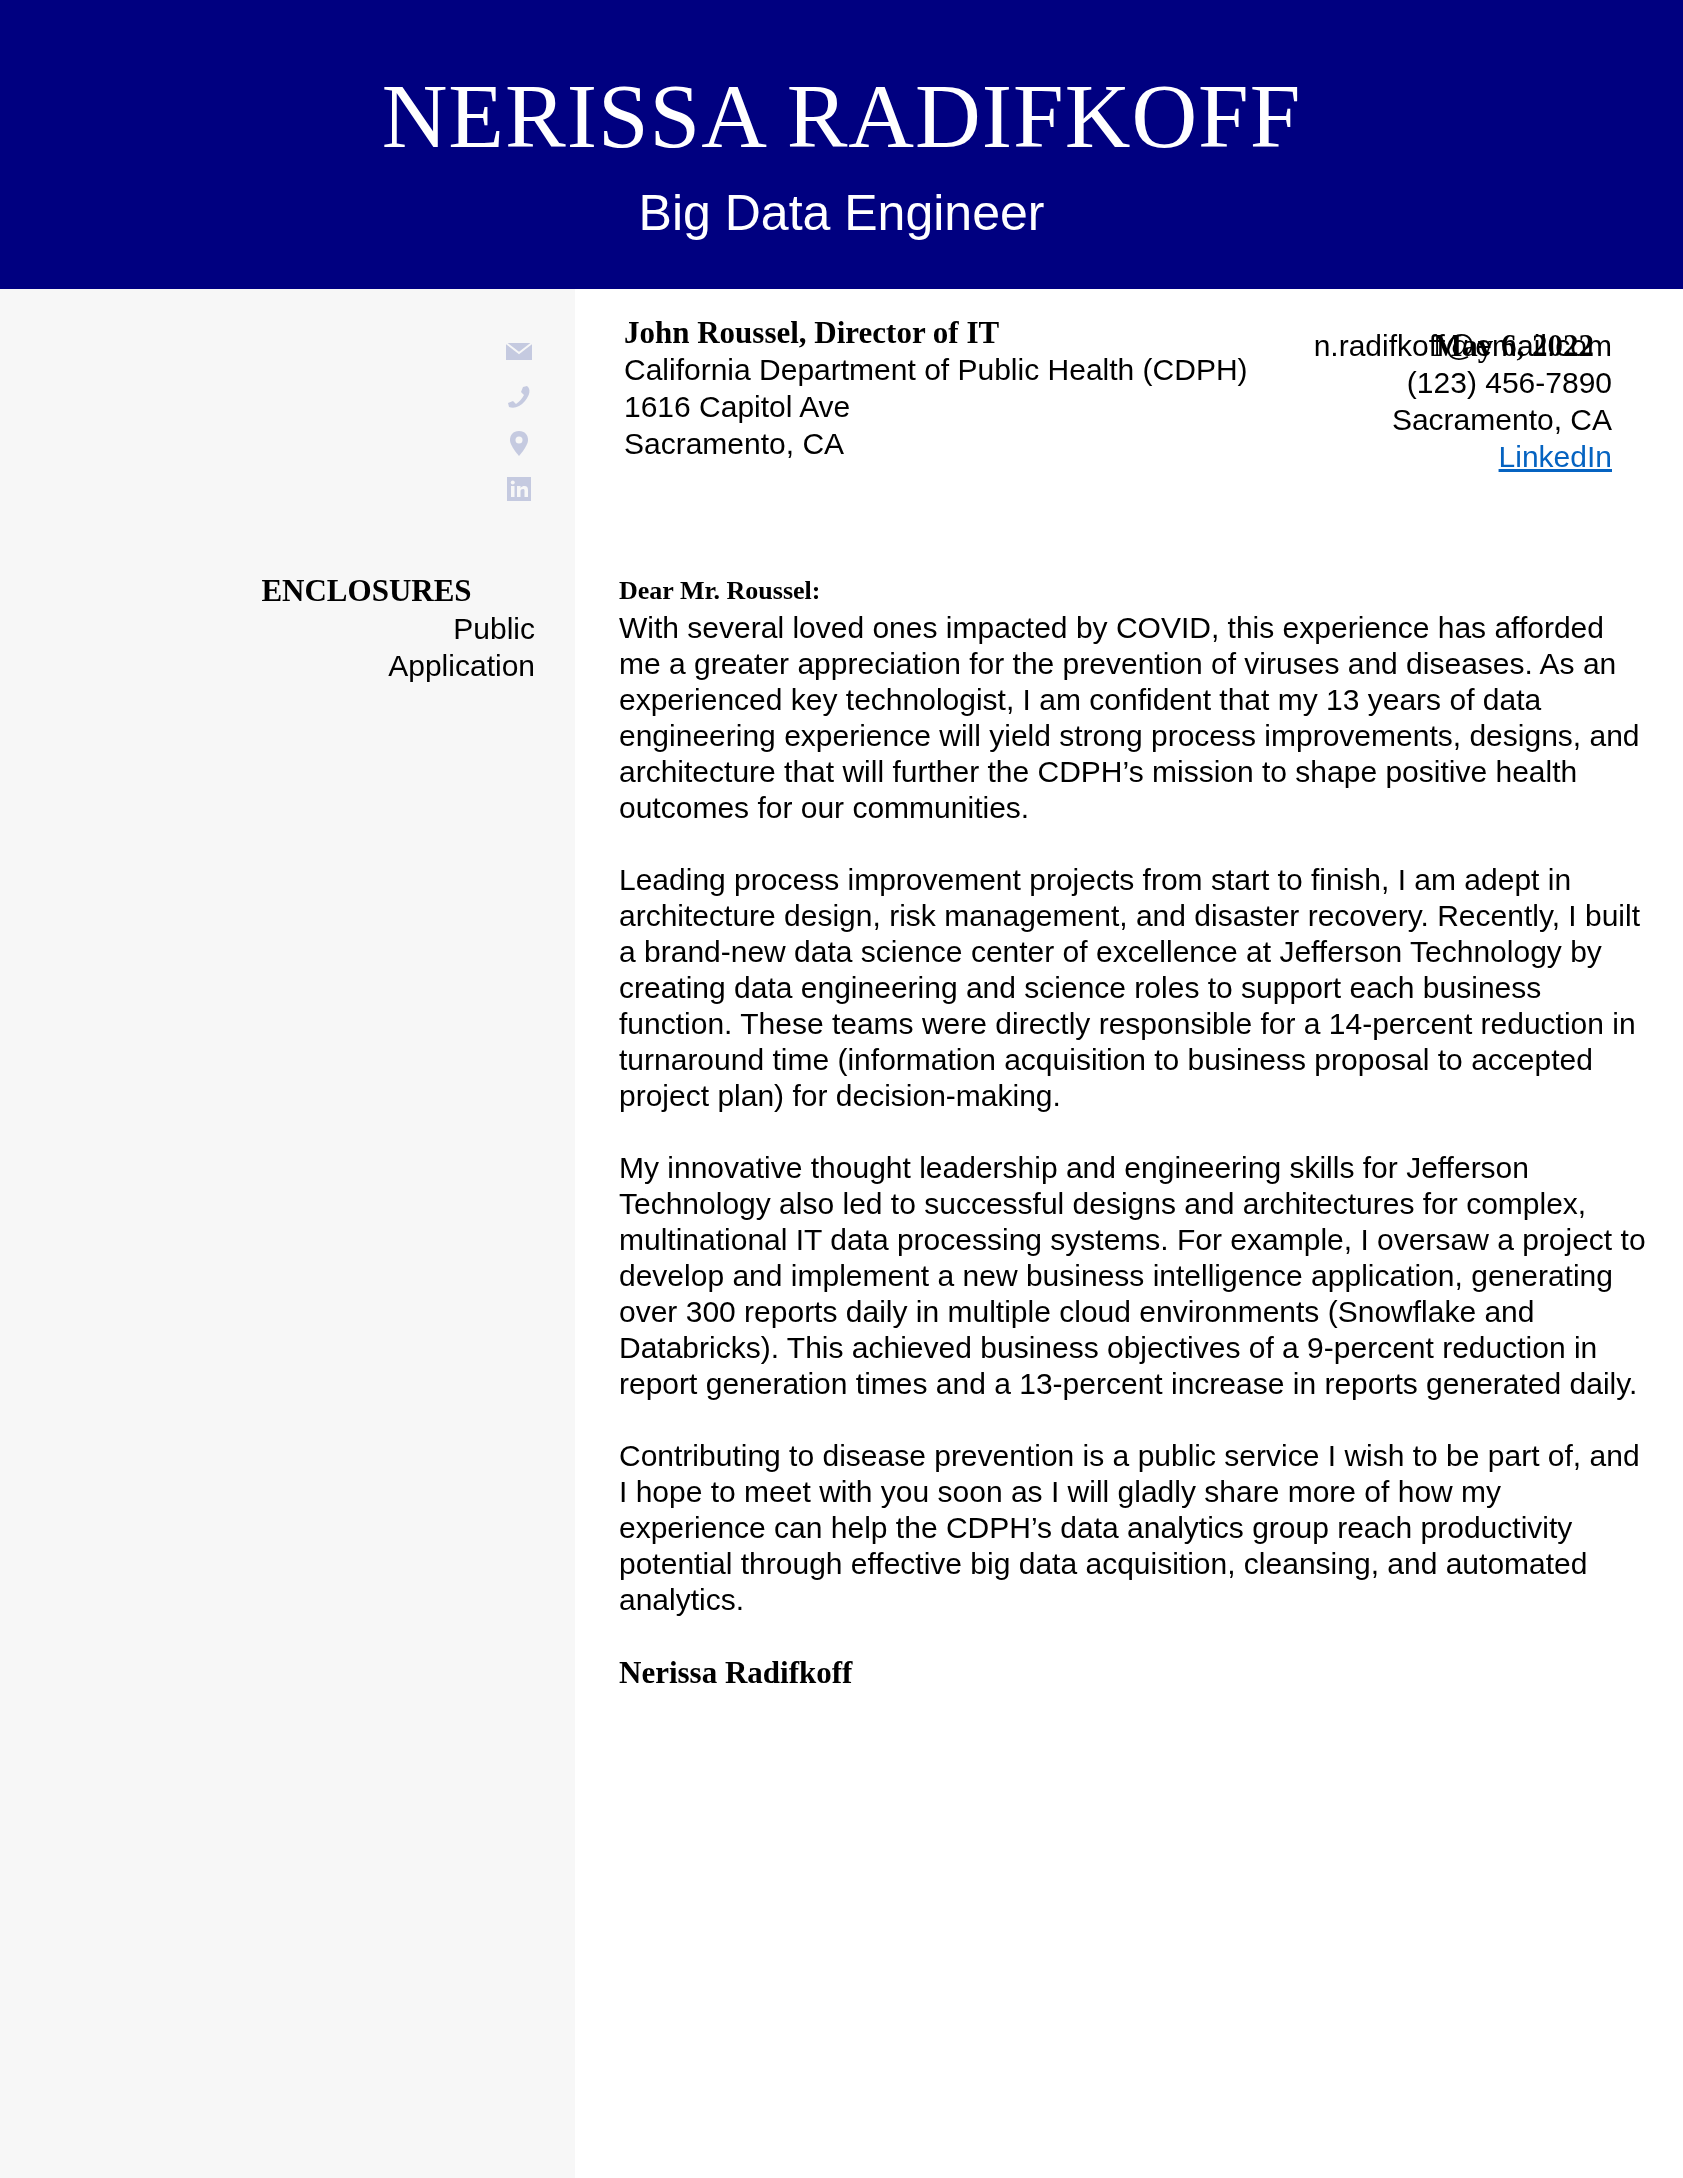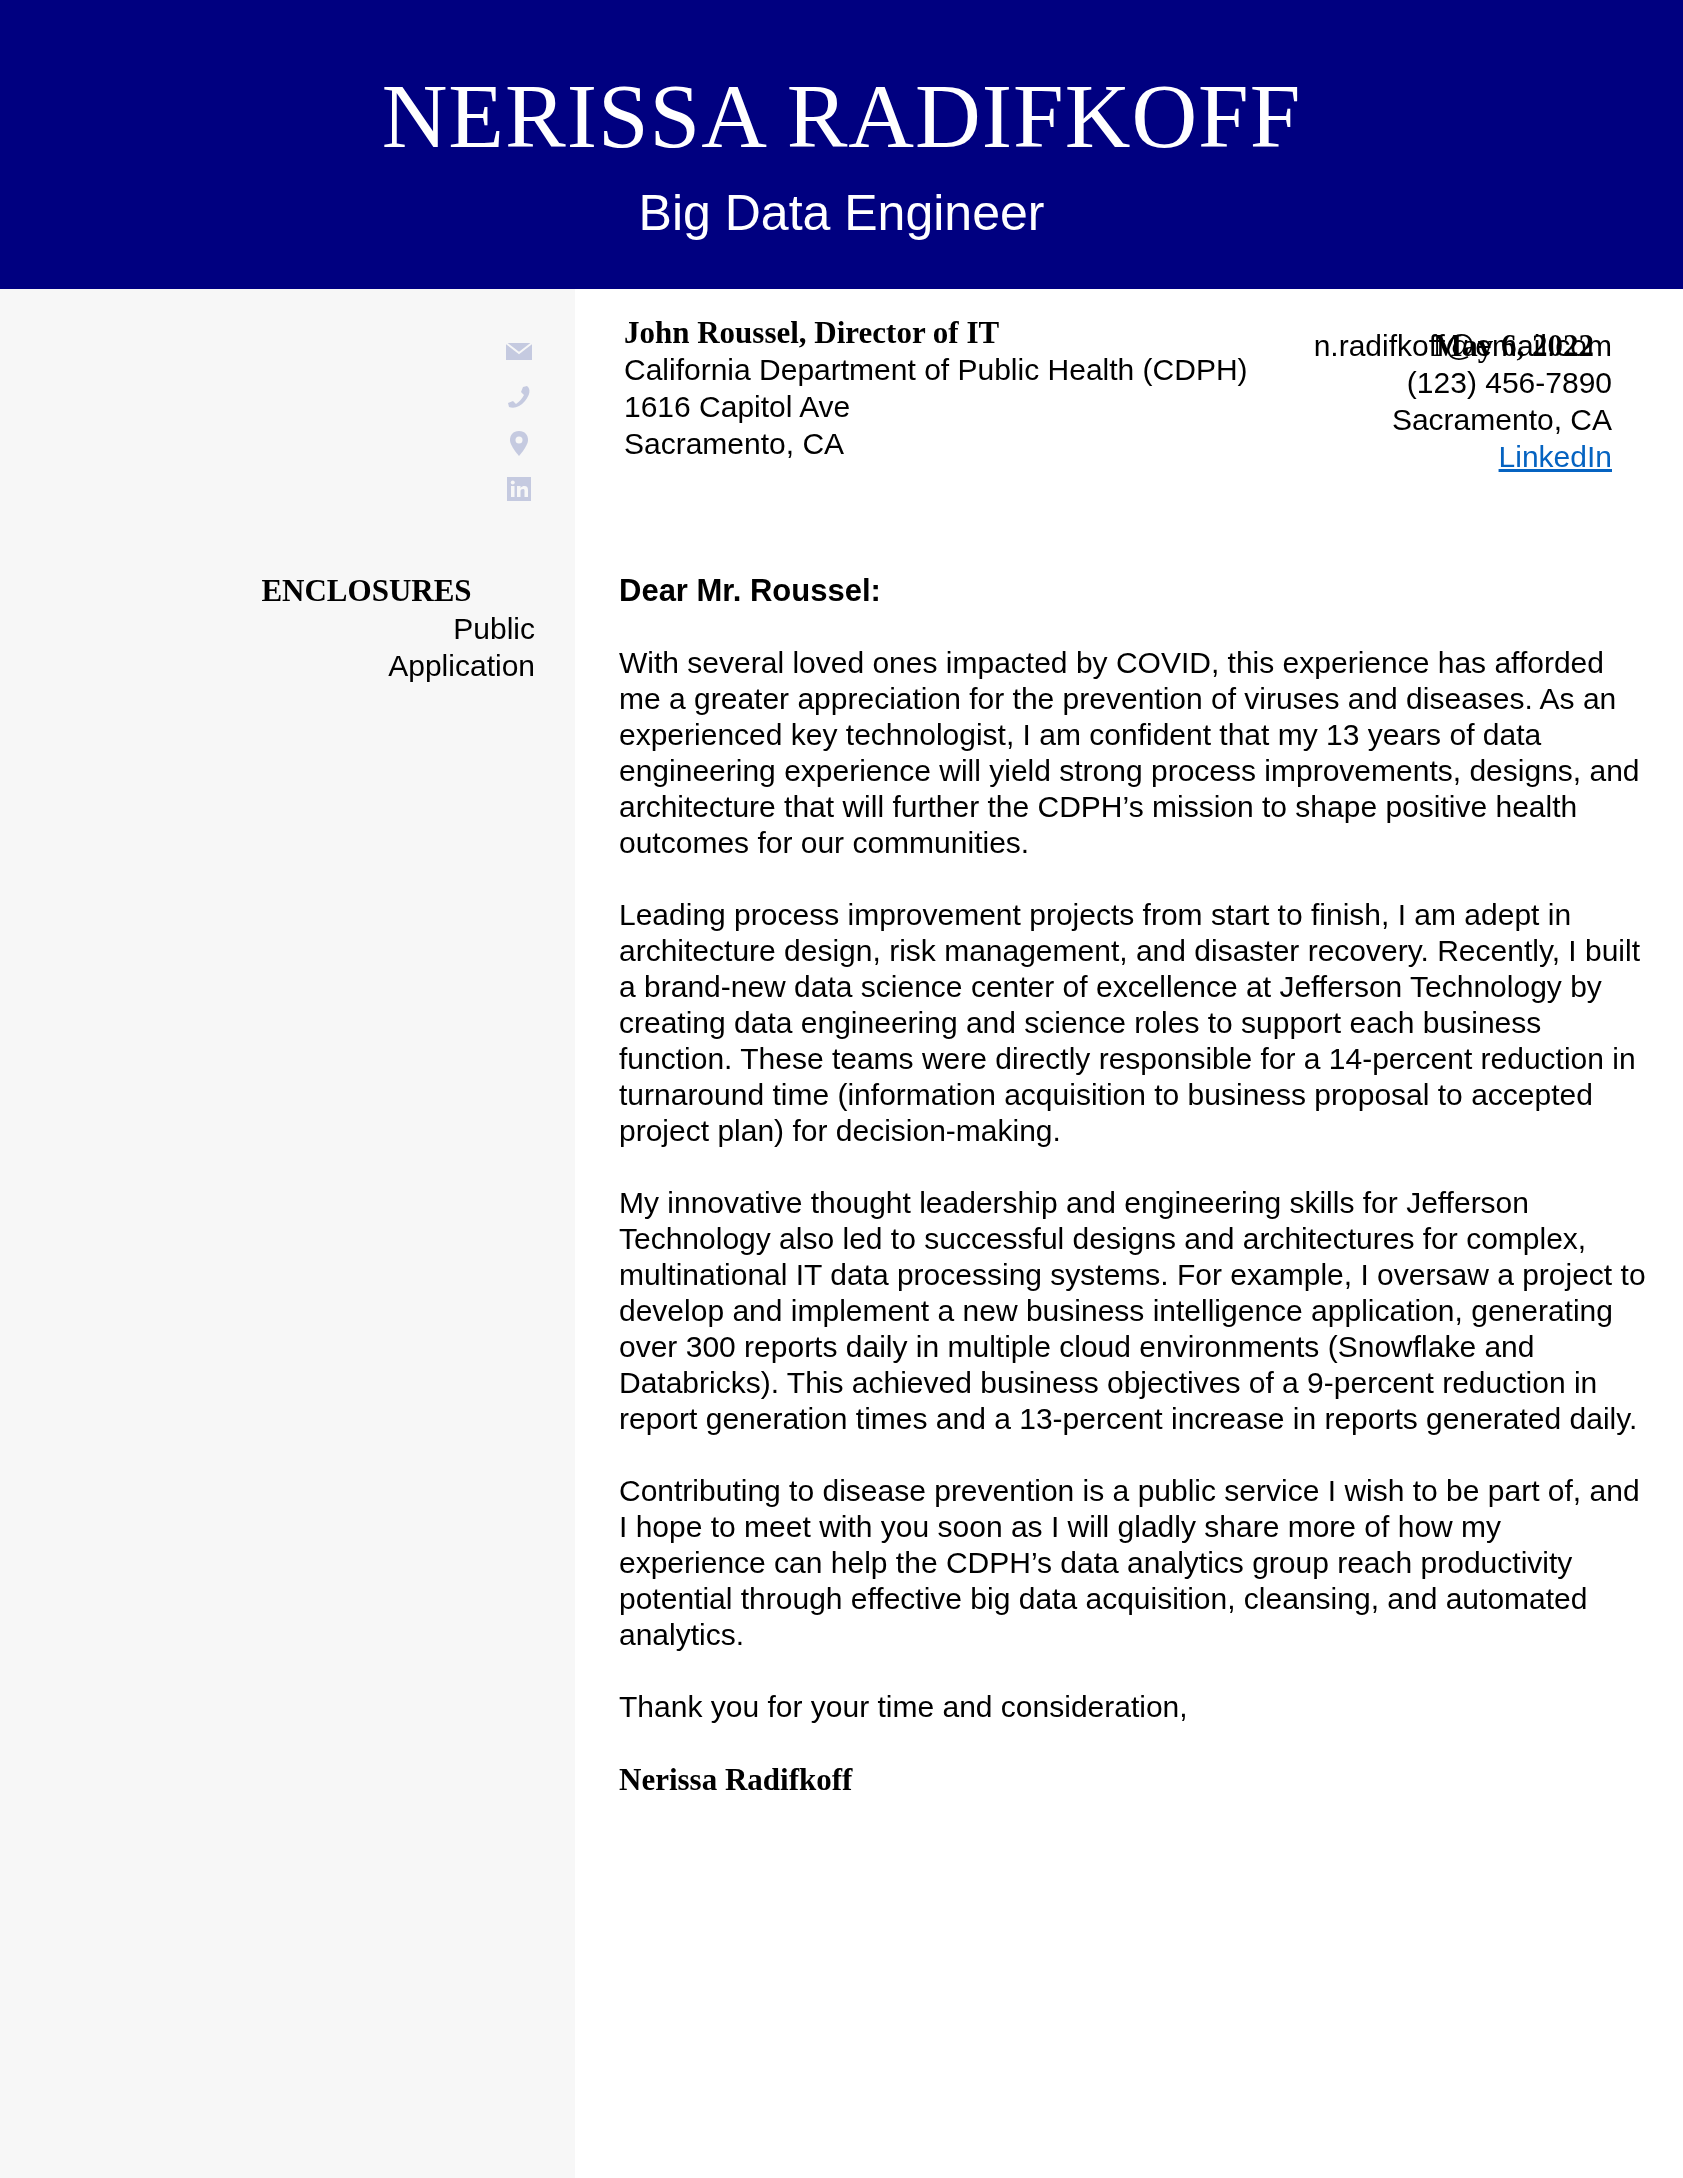--- a/index.html
+++ b/index.html
@@ -19,21 +19,21 @@
   .enclosures { position: absolute; left: 198px; top: 572px; width: 337px; text-align: right; }
   .enc-head { font-family: "Liberation Serif", serif; font-weight: bold; font-size: 31px; line-height: 38px; color: #000; text-align: center; }
   .enc-item { font-family: "Liberation Sans", sans-serif; font-size: 30px; line-height: 37px; color: #000; }
   .recipient { position: absolute; left: 624px; top: 314px; width: 792px;
     font-family: "Liberation Sans", sans-serif; font-size: 30px; line-height: 37px; color: #000; }
   .recipient .r-name { font-family: "Liberation Serif", serif; font-weight: bold; font-size: 31px; }
   .date { position: absolute; left: 1376px; top: 327px; width: 218px; text-align: right;
     font-family: "Liberation Serif", serif; font-weight: bold; font-size: 31px; line-height: 37px; color: #000; }
   .letter { position: absolute; left: 619px; top: 572px; width: 1030px;
     font-family: "Liberation Sans", sans-serif; font-size: 30px; line-height: 36px; color: #000; }
-  .salutation { font-family: Liberation Sans, sans-serif; font-weight: bold; font-size: 31px; line-height: 38px; margin-bottom: 35px; }
+  .salutation { font-family: Liberation Serif, serif; font-weight: bold; font-size: 26px; line-height: 38px; }
   .para { margin: 0 0 36px 0; }
   .closing { margin: 0 0 36px 0; }
   .signature { font-family: "Liberation Serif", serif; font-weight: bold; font-size: 31px; line-height: 38px; }
 </style>
 </head>
 <body>
 
 <div class="header">
   <div class="name">NERISSA RADIFKOFF</div>
   <div class="title">Big Data Engineer</div>
@@ -82,16 +82,15 @@
 </div>
 
 <div class="date">May 6, 2022</div>
 
 <div class="letter">
   <div class="salutation">Dear Mr. Roussel:</div>
   <p class="para">With several loved ones impacted by COVID, this experience has afforded me a greater appreciation for the prevention of viruses and diseases. As an experienced key technologist, I am confident that my 13 years of data engineering experience will yield strong process improvements, designs, and architecture that will further the CDPH’s mission to shape positive health outcomes for our communities.</p>
   <p class="para">Leading process improvement projects from start to finish, I am adept in architecture design, risk management, and disaster recovery. Recently, I built a brand-new data science center of excellence at Jefferson Technology by creating data engineering and science roles to support each business function. These teams were directly responsible for a 14-percent reduction in turnaround time (information acquisition to business proposal to accepted project plan) for decision-making.</p>
   <p class="para">My innovative thought leadership and engineering skills for Jefferson Technology also led to successful designs and architectures for complex, multinational IT data processing systems. For example, I oversaw a project to develop and implement a new business intelligence application, generating over 300 reports daily in multiple cloud environments (Snowflake and Databricks). This achieved business objectives of a 9-percent reduction in report generation times and a 13-percent increase in reports generated daily.</p>
   <p class="para">Contributing to disease prevention is a public service I wish to be part of, and I hope to meet with you soon as I will gladly share more of how my experience can help the CDPH’s data analytics group reach productivity potential through effective big data acquisition, cleansing, and automated analytics.</p>
-  <p class="closing">Thank you for your time and consideration,</p>
   <div class="signature">Nerissa Radifkoff</div>
 </div>
 
 
 </body></html>

